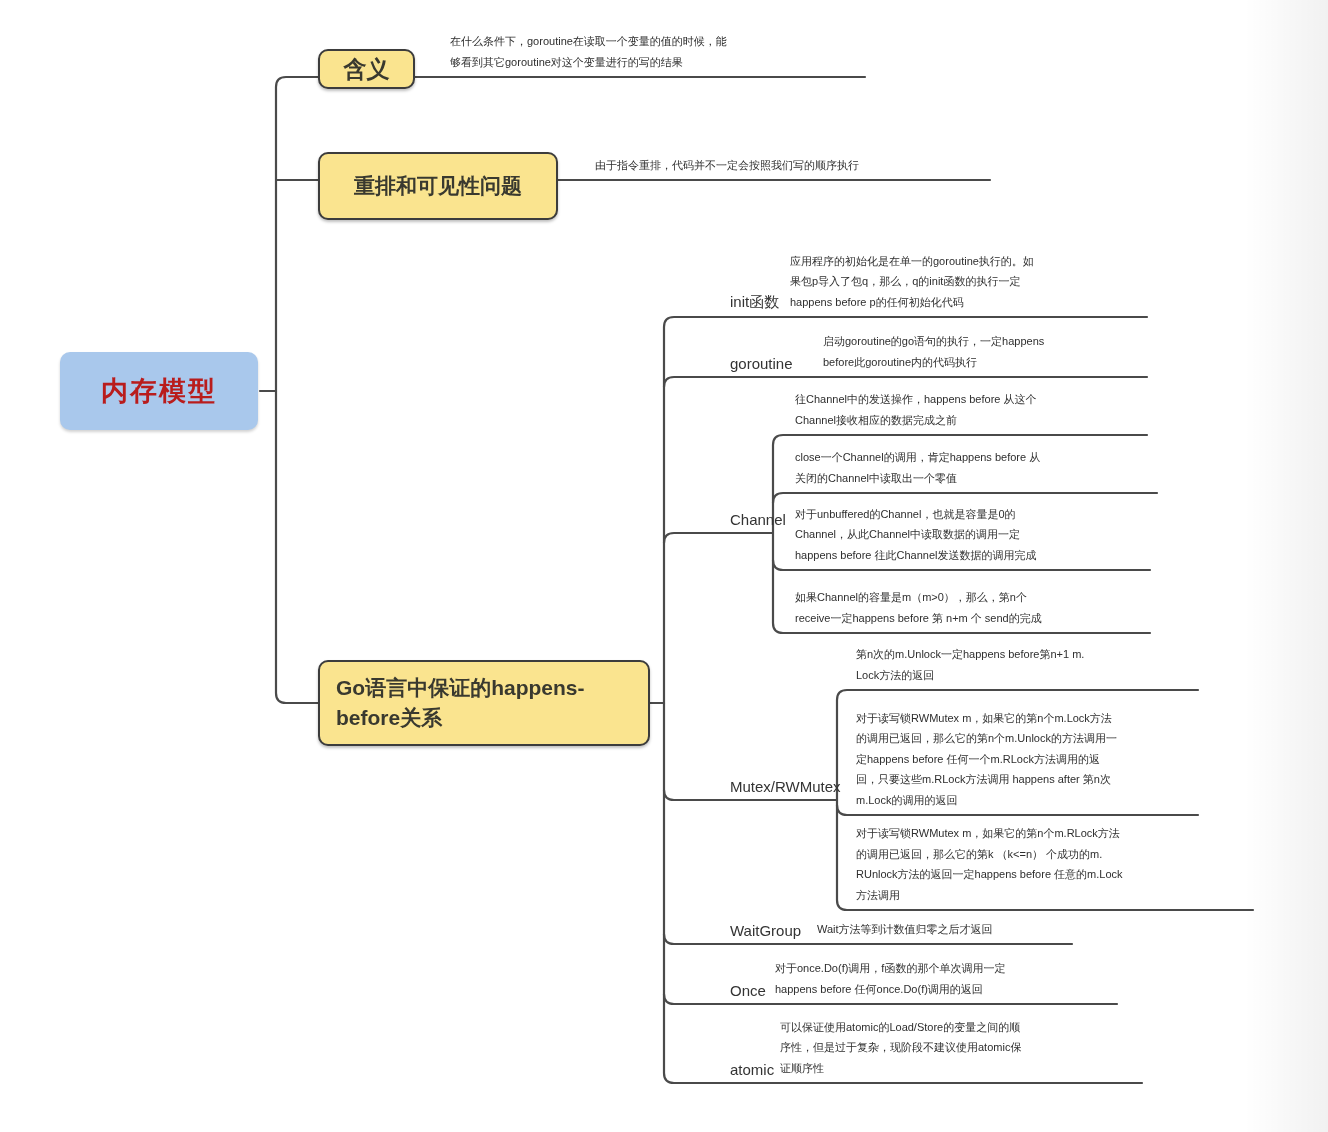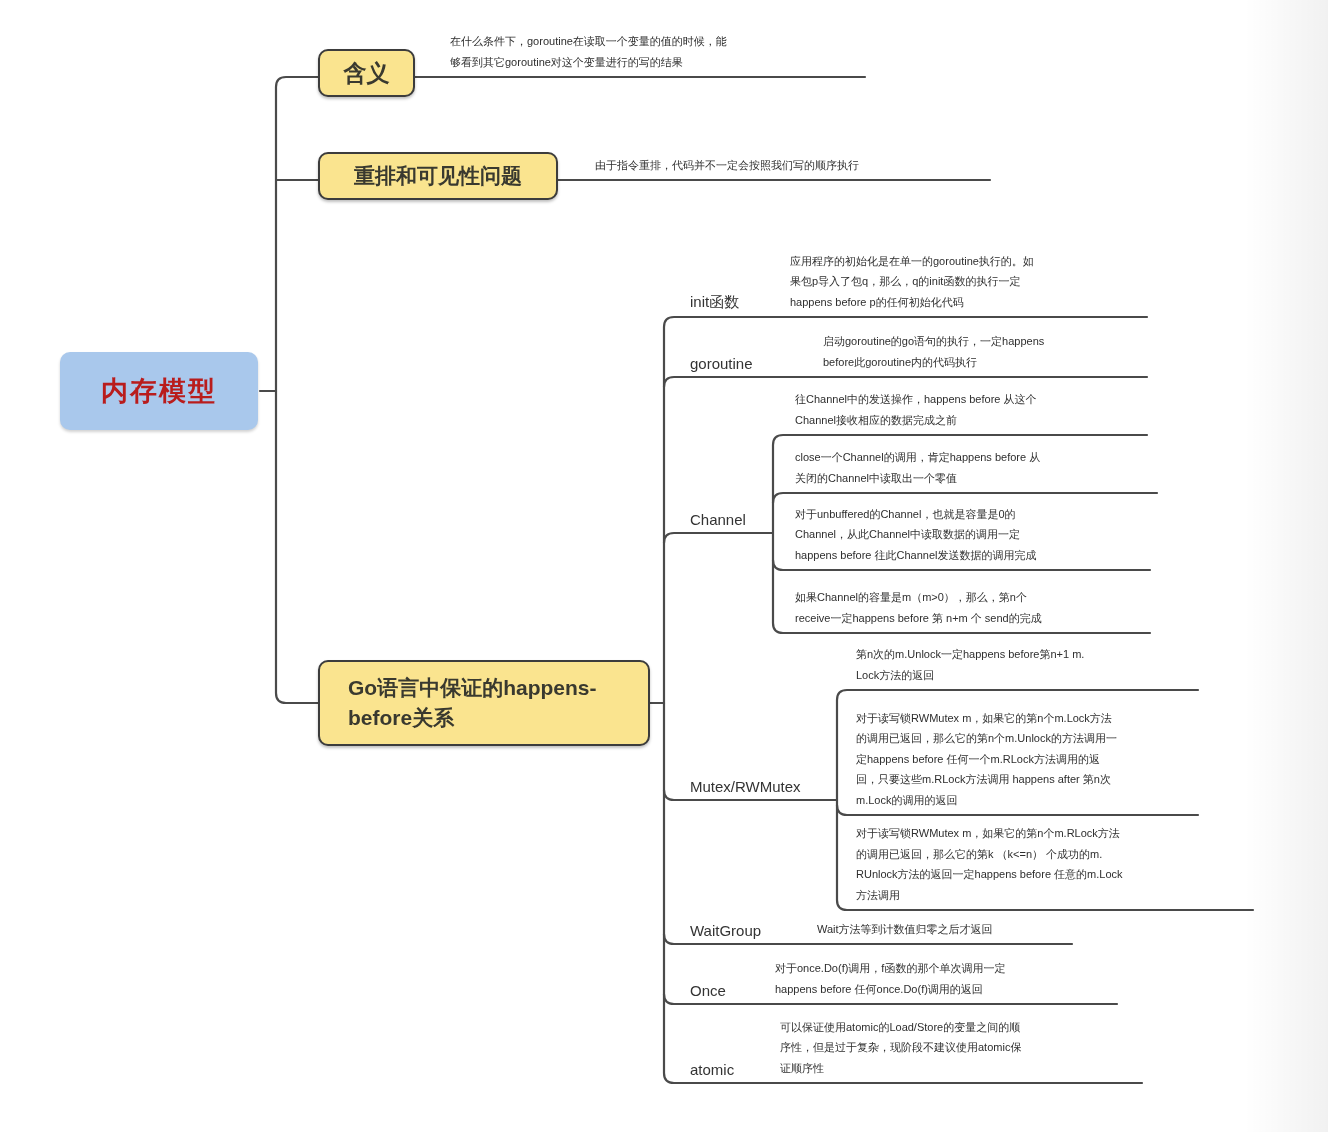--- a/index.html
+++ b/index.html
@@ -18,25 +18,25 @@
   }
   .root{
     background:#A9C8EC;color:#b91c1c;font-size:27px;font-weight:700;
     letter-spacing:2px;box-shadow:0 2px 3px rgba(0,0,0,.18);
   }
   .topic{
     background:#FAE48F;border:2.5px solid #3c3c3c;color:#39392f;
     font-weight:700;box-shadow:0 2px 3px rgba(0,0,0,.25);
   }
   .topic.multiline{
-    justify-content:flex-start;padding-left:28px;white-space:pre;
+    justify-content:flex-start;padding-left:16px;white-space:pre;
     line-height:30px;text-align:left;
   }
   .key{
-    position:absolute;font-size:15px;color:#333333;white-space:pre;cursor:default;
+    position:absolute;font-size:15px;color:#333333;white-space:pre;cursor:default;margin-left:40px;
   }
   .note{
     position:absolute;font-size:11px;line-height:20.5px;color:#2e2e2e;
     white-space:pre;cursor:default;
   }
   .edge-shade{
     position:absolute;top:0;right:0;width:84px;height:100%;
     background:linear-gradient(to right,rgba(0,0,0,0),rgba(0,0,0,0.055));
     pointer-events:none;
   }
@@ -66,23 +66,23 @@
     <path d="M 1147 435 H 783 Q 773 435 773 445 V 623 Q 773 633 783 633 H 1150"></path>
     <path d="M 773 503 Q 773 493 783 493 H 1157"></path>
     <path d="M 773 560 Q 773 570 783 570 H 1150"></path>
 
     <path d="M 1198 690 H 847 Q 837 690 837 700 V 900 Q 837 910 847 910 H 1253"></path>
     <path d="M 837 805 Q 837 815 847 815 H 1198"></path>
   </svg>
 
   <div class="box root" style="left:60px;top:352px;width:198px;height:78px;">内存模型</div>
 
-  <div class="box topic" style="left:318px;top:49px;width:97px;height:48px;font-size:23px;">含义</div>
+  <div class="box topic" style="left:318px;top:49px;width:97px;height:40px;font-size:23px;">含义</div>
 
-  <div class="box topic" style="left:318px;top:152px;width:240px;height:48px;font-size:21px;">重排和可见性问题</div>
+  <div class="box topic" style="left:318px;top:152px;width:240px;height:68px;font-size:21px;">重排和可见性问题</div>
 
   <div class="box topic multiline" style="left:318px;top:660px;width:332px;height:86px;font-size:21px;">Go语言中保证的happens-
 before关系</div>
 
   <div class="note" style="left:450px;bottom:1060px;">在什么条件下，goroutine在读取一个变量的值的时候，能
 够看到其它goroutine对这个变量进行的写的结果</div>
   <div class="note" style="left:595px;bottom:957px;">由于指令重排，代码并不一定会按照我们写的顺序执行</div>
 
   <div class="key" style="left:690px;bottom:820px;">init函数</div>
   <div class="key" style="left:690px;bottom:760px;">goroutine</div>

